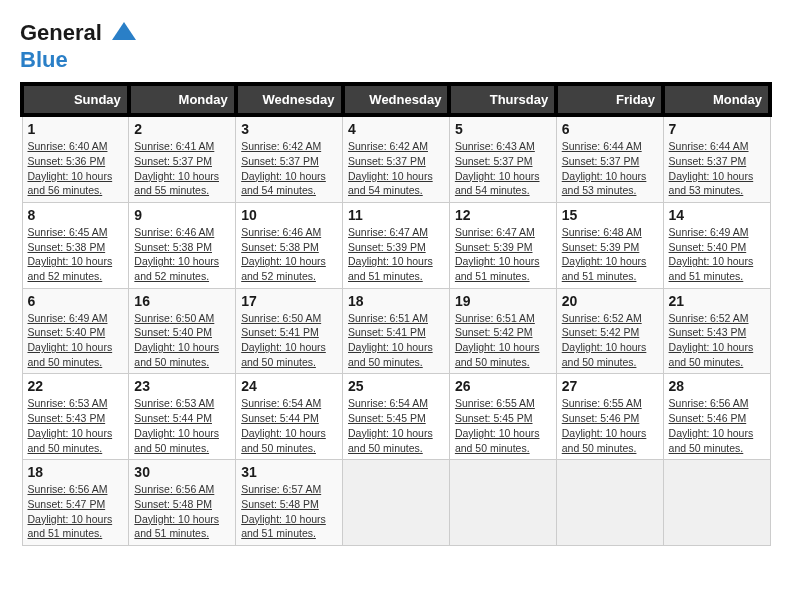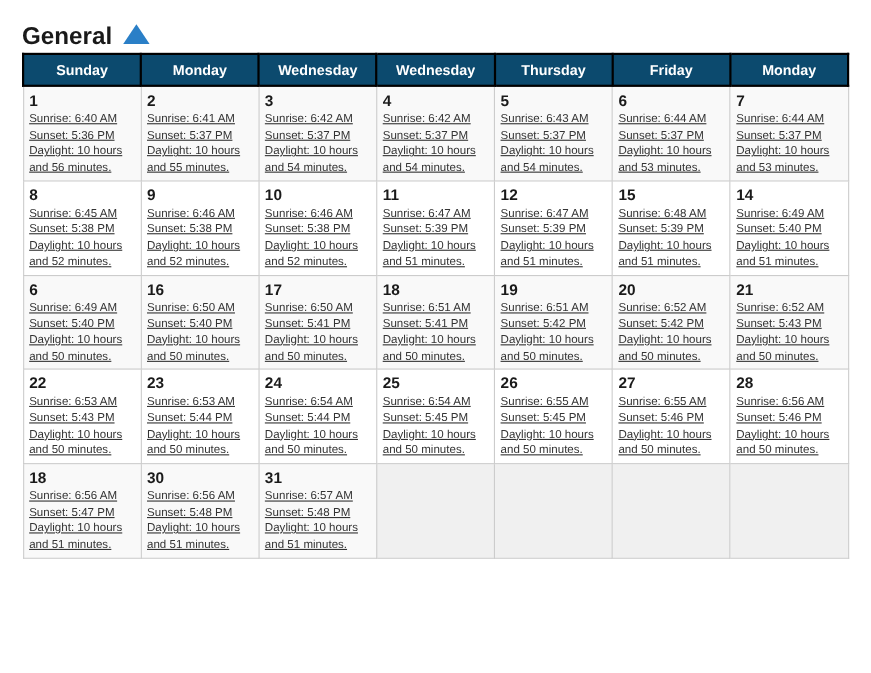--- a/index.html
+++ b/index.html
@@ -7,20 +7,21 @@
       font-family: Arial, sans-serif;
       background: #fff;
       width: 792px;
       min-height: 612px;
       padding: 20px;
     }
     .header-area {
       display: flex;
       justify-content: space-between;
       align-items: center;
+      margin-bottom: 10px;
     }
     .logo {
       display: flex;
       align-items: center;
     }
     .logo-icon {
       width: 28px;
       height: 28px;
       margin-left: 2px;
     }
@@ -35,27 +36,27 @@
     .location-title {
       font-size: 16px;
       color: #333;
     }
     table {
       width: 100%;
       border-collapse: collapse;
       font-size: 11px;
     }
     thead th {
-      background: #0c4a6e;
+      background: #404040;
       color: #fff;
-      text-align: center;
+      text-align: right;
       padding: 6px 6px;
       font-size: 13px;
       font-weight: bold;
-      border: 2px solid #000000;
+      border: 4px solid #000000;
     }
     tbody tr {
       vertical-align: top;
     }
     tbody td {
       border: 1px solid #ccc;
       padding: 4px 5px;
       height: 85px;
       width: calc(100% / 7);
       background: #fff;
@@ -86,20 +87,21 @@
 <div>
   <div class="header-area">
     <div class="logo">
       <div>
         <div style="font-size:22px;font-weight:bold;line-height:1.1;">
           <span style="color:#1a1a1a;">General</span>
           <svg class="logo-icon" viewBox="0 0 28 28" style="display:inline-block;vertical-align:middle;">
             <polygon points="14,2 26,20 2,20" fill="#2a7fc7"></polygon>
           </svg>
         </div>
+        <div style="font-size:22px;font-weight:bold;color:#2a7fc7;line-height:1.1;">Blue</div>
       </div>
     </div>
     <div class="title-area">
       <div class="month-title"></div>
       <div class="location-title"></div>
     </div>
   </div>
 
   <table>
     <thead>

